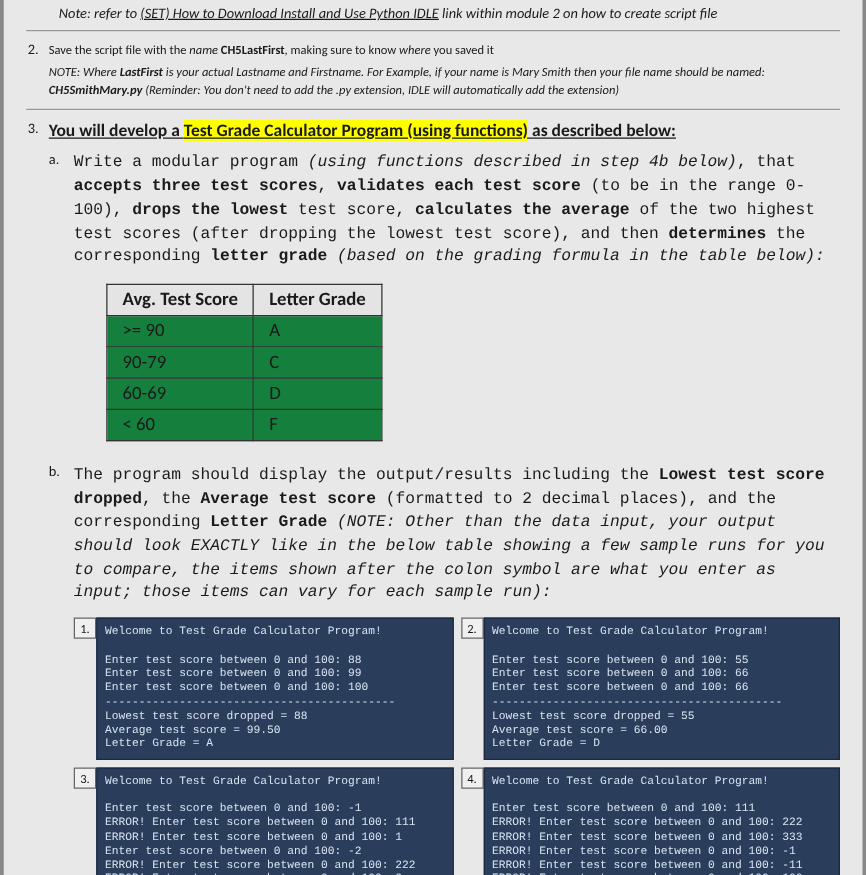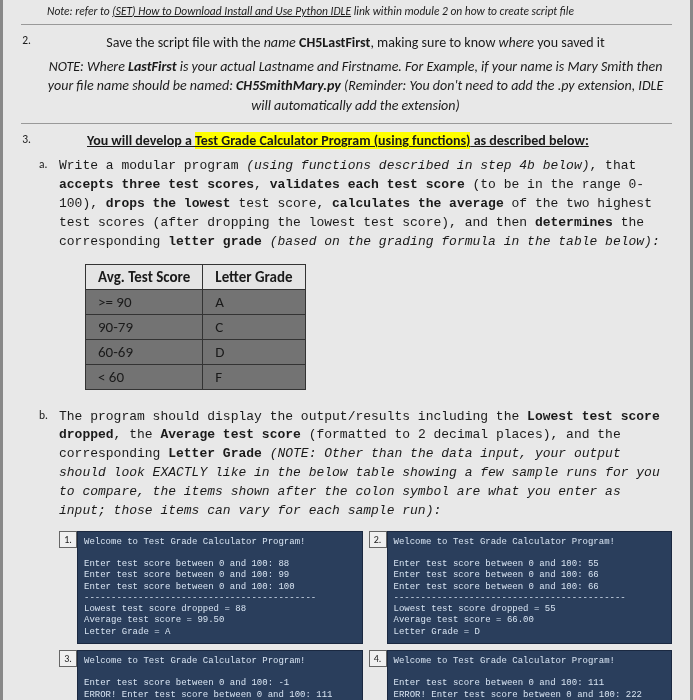--- a/index.html
+++ b/index.html
@@ -23,57 +23,56 @@
       border-bottom: 1px solid #999;
       font-size: 11.5px;
     }
     .note-top .link { text-decoration: underline; font-weight: normal; }
     .item2 {
       display: flex;
       border-bottom: 1px solid #999;
       padding: 8px 0;
     }
     .item2 .num { width: 18px; text-align: right; padding-right: 8px; font-size: 11.5px; }
-    .item2 .body { flex: 1; font-size: 14px; line-height: 1.4; text-align: center; }
+    .item2 .body { flex: 1; font-size: 10px; line-height: 1.4; }
     .item2 .body .main-line { margin-bottom: 4px; }
     .item2 .body .note { font-style: italic; }
     .bold { font-weight: bold; }
     .item3 {
       display: flex;
       padding: 8px 0 0 0;
     }
     .item3 .num { width: 18px; text-align: right; padding-right: 8px; font-size: 11.5px; }
     .item3 .body { flex: 1; }
     .headline {
       font-size: 14px;
       font-weight: bold;
       text-decoration: underline;
       margin-bottom: 8px;
-      margin-left: 48px;
     }
     .headline .highlight {
       background: #ffff00;
     }
     .sub-item {
       display: flex;
       margin-bottom: 10px;
     }
     .sub-item .letter { width: 20px; font-size: 11.5px; }
     .sub-item .sbody { flex: 1; font-size: 13px; line-height: 1.45; font-family: Liberation Mono, monospace; }
     .italic { font-style: italic; }
     table.grade {
       border-collapse: collapse;
       margin: 12px 0 18px 46px;
       font-size: 15px;
     }
     table.grade th, table.grade td {
       border: 1px solid #333;
       padding: 3px 12px;
       text-align: left;
-      background: #737373;
+      background: #15803d;
     }
     table.grade th { font-weight: bold; background: #e4e4e4; }
     .terminals {
       display: grid;
       grid-template-columns: 1fr 1fr;
       gap: 6px;
       margin: 10px 0 0 20px;
     }
     .term-wrap {
       display: flex;

